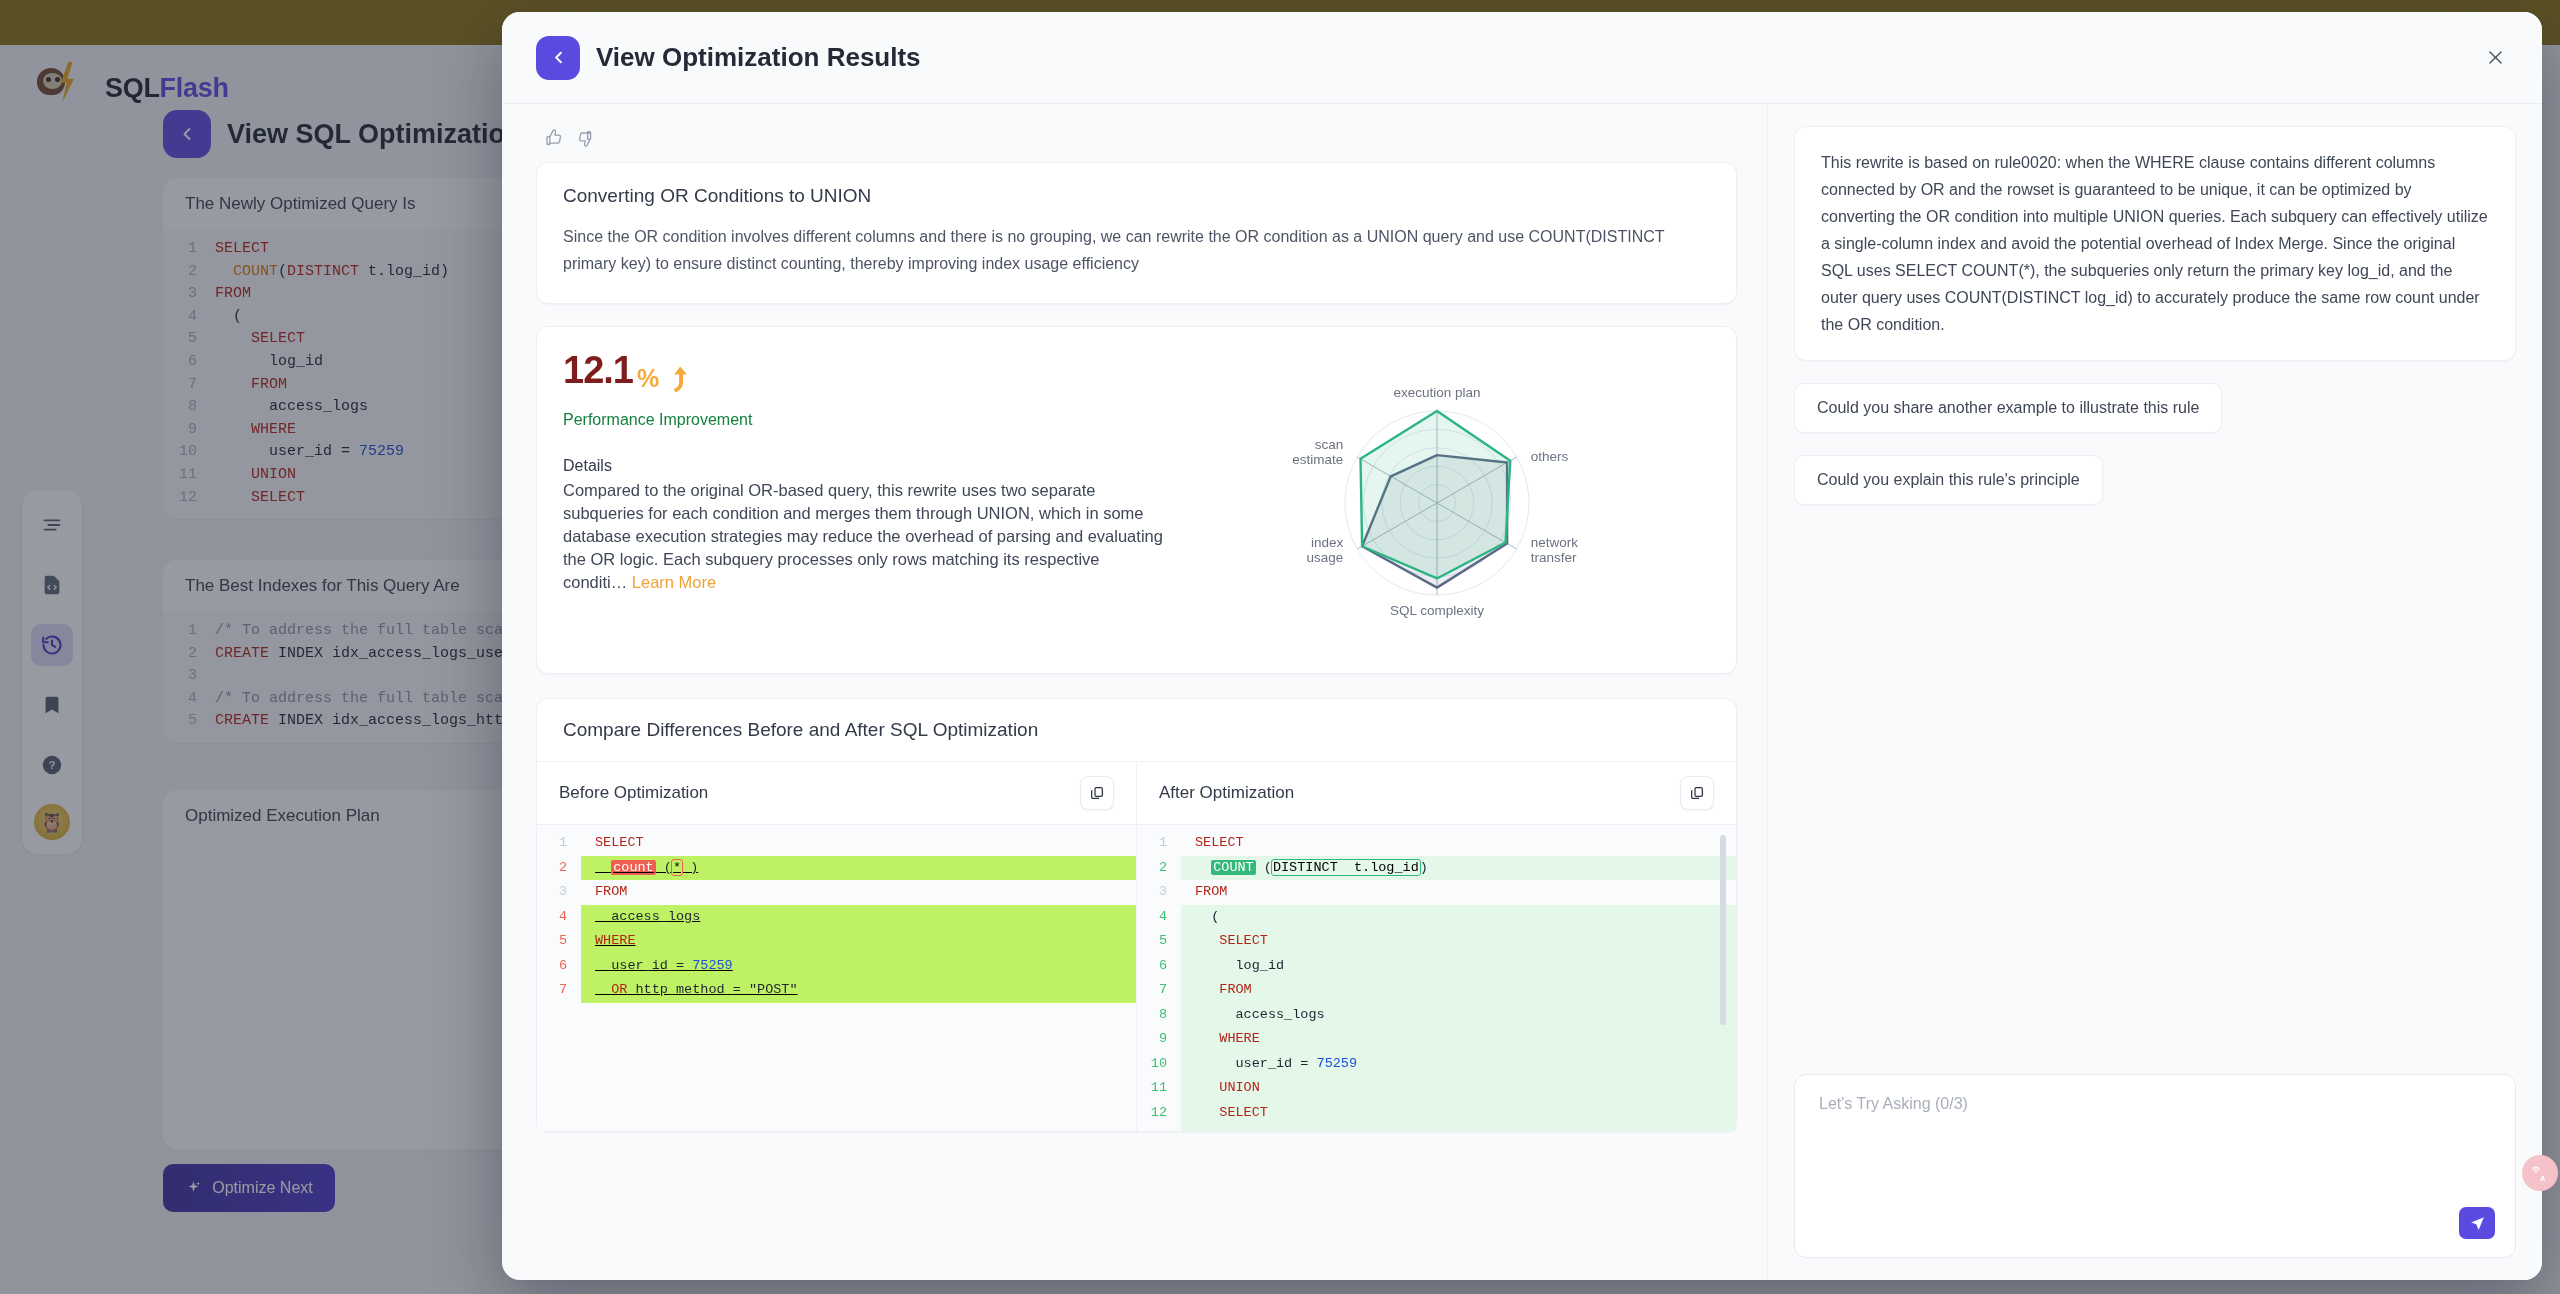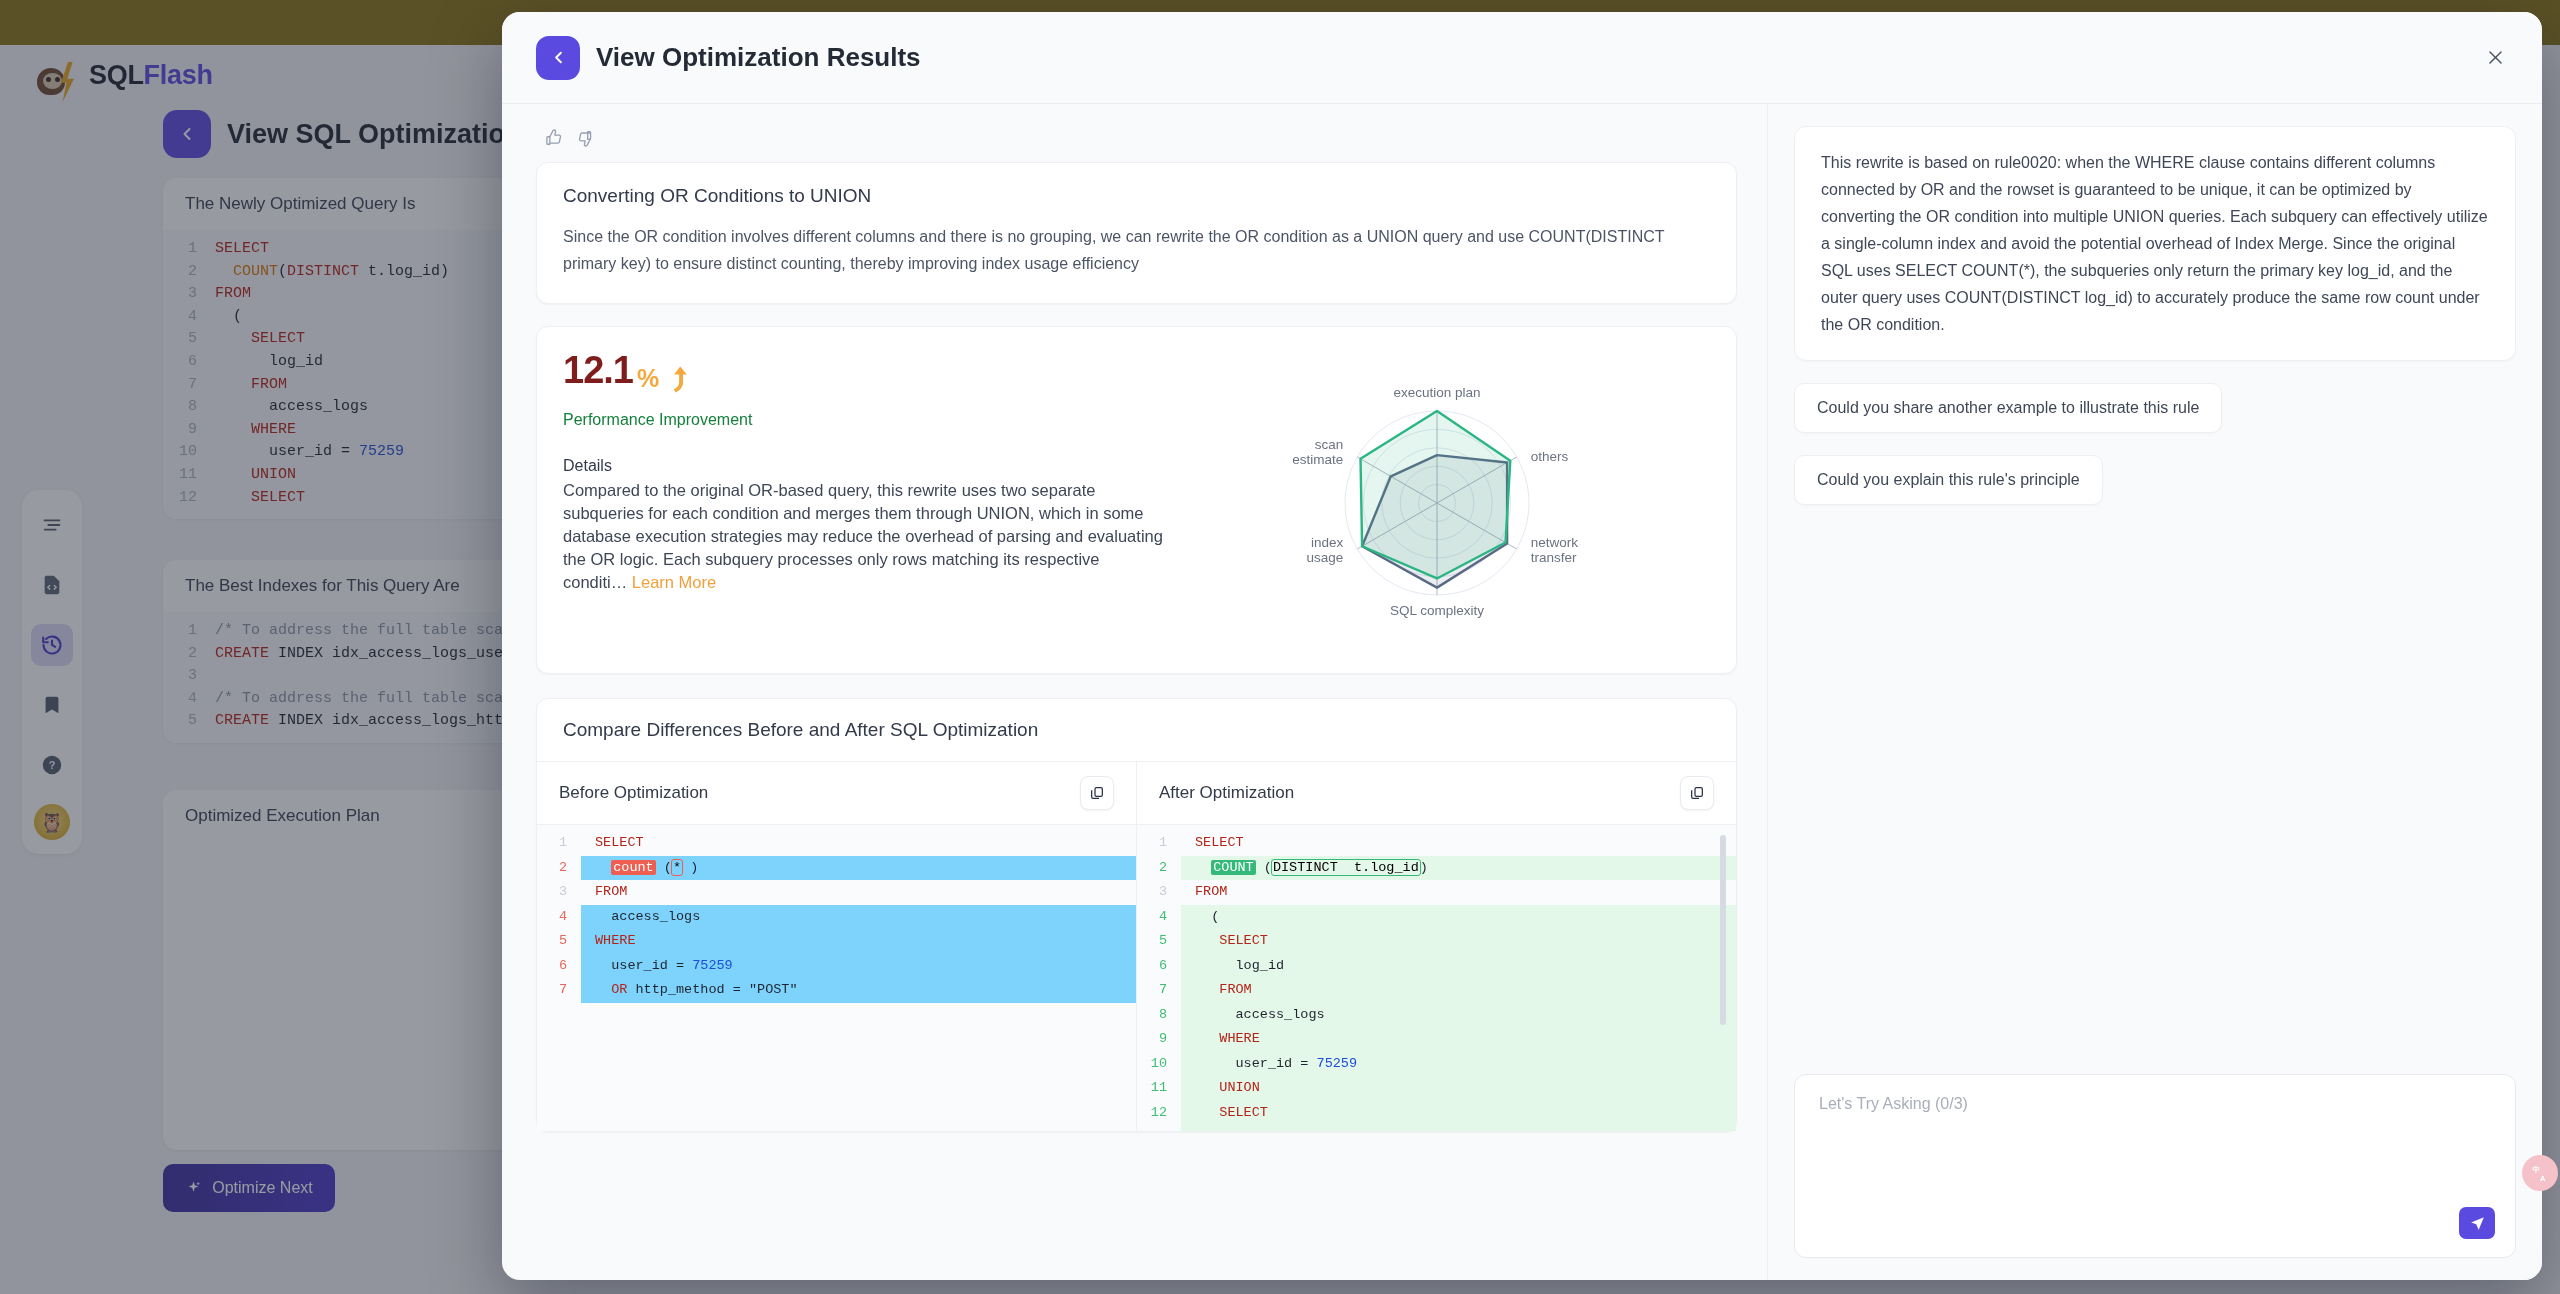--- a/index.html
+++ b/index.html
@@ -10,21 +10,21 @@
     background:#8b7a1f;
     overflow:hidden;
     position:relative;
   }
 
   
   #bg-app { position:absolute; inset:0; }
   .bg-topbar { position:absolute; left:0; top:0; width:2560px; height:45px; background:#8b7314; }
   .bg-body { position:absolute; left:0; top:45px; width:2560px; height:1249px; background:#f3f4f8; }
 
-  .bg-logo { position:absolute; left:35px; top:60px; display:flex; align-items:flex-start; gap:10px; }
+  .bg-logo { position:absolute; left:35px; top:60px; display:flex; align-items:flex-end; gap:26px; }
   .bg-logo .sloth { width:44px; height:44px; position:relative; }
   .bg-logo .sloth .head {
     position:absolute; left:2px; top:8px; width:28px; height:27px; border-radius:50% 50% 45% 45%;
     background:#6b4a2e;
   }
   .bg-logo .sloth .face {
     position:absolute; left:8px; top:13px; width:19px; height:16px; border-radius:50%;
     background:#d9c9b2;
   }
   .bg-logo .sloth .eye1, .bg-logo .sloth .eye2 {
@@ -145,21 +145,21 @@
   .cmp-col-title { font-size:17px; color:#333a49; }
   .copy-btn {
     width:34px; height:34px; border-radius:8px; background:#fff;
     border:1px solid #e9ebf0; display:flex; align-items:center; justify-content:center; color:#2b3342;
     box-shadow:0 1px 2px rgba(16,24,40,.05);
   }
   .diff-body { background:#fafbfc; height:306px; overflow:hidden; position:relative; padding-top:6px; }
   .dline { display:flex; font-family:"Liberation Mono", monospace; font-size:13.5px; line-height:24.5px; }
   .dline .dn { width:44px; flex:none; text-align:right; padding-right:14px; }
   .dline .dt { flex:1; white-space:pre; padding-left:14px; }
-  .dline.del .dt { background:#7dd3fc; }
+  .dline.del .dt { background:#bef264;text-decoration:underline; }
   .dline.del .dn { color:#e9675a; }
   .dline.ctx .dn { color:#c7ccd6; }
   .dline.ins .dt { background:#e4f8e9; }
   .dline.ins .dn { color:#3fbf74; }
   .tok-del { background:#ee5f52; color:#fff; padding:0 2px; border-radius:2px; }
   .tok-del-b { outline:1.5px solid #ee5f52; border-radius:2px; padding:0 1px; }
   .tok-ins { background:#35b97a; color:#fff; padding:0 2px; border-radius:2px; }
   .tok-ins-b { outline:1.5px solid #35b97a; border-radius:2px; padding:0 1px; }
   .scrollthumb {
     position:absolute; right:10px; top:10px; width:6px; height:190px; border-radius:3px; background:#d6dae2;

